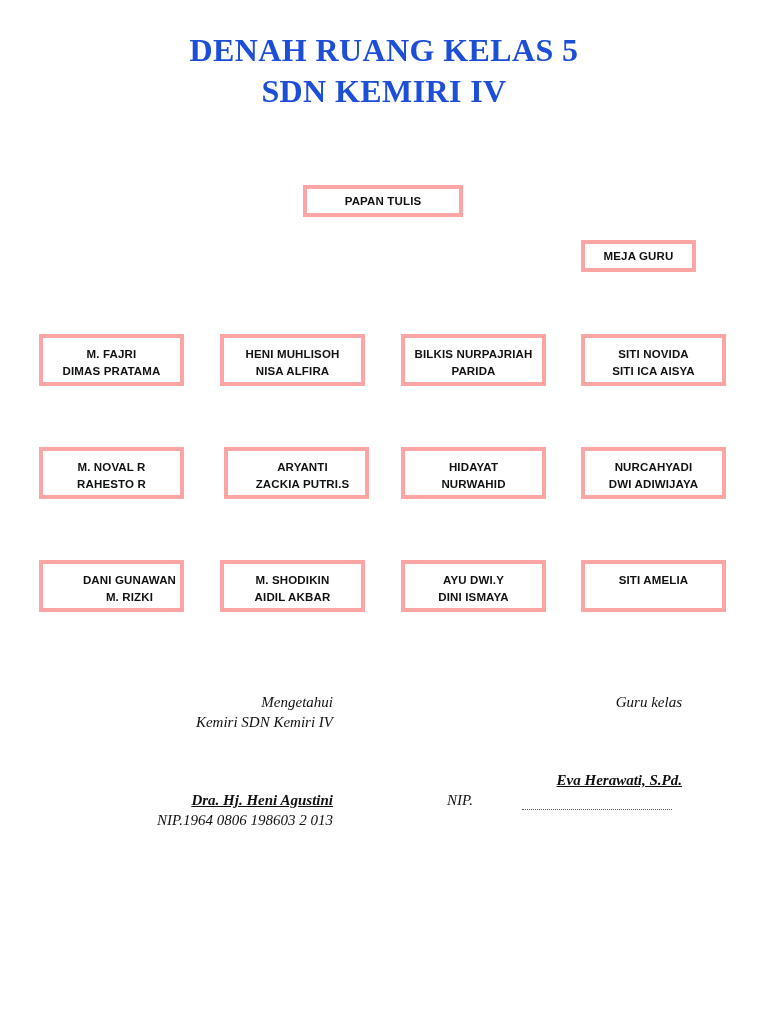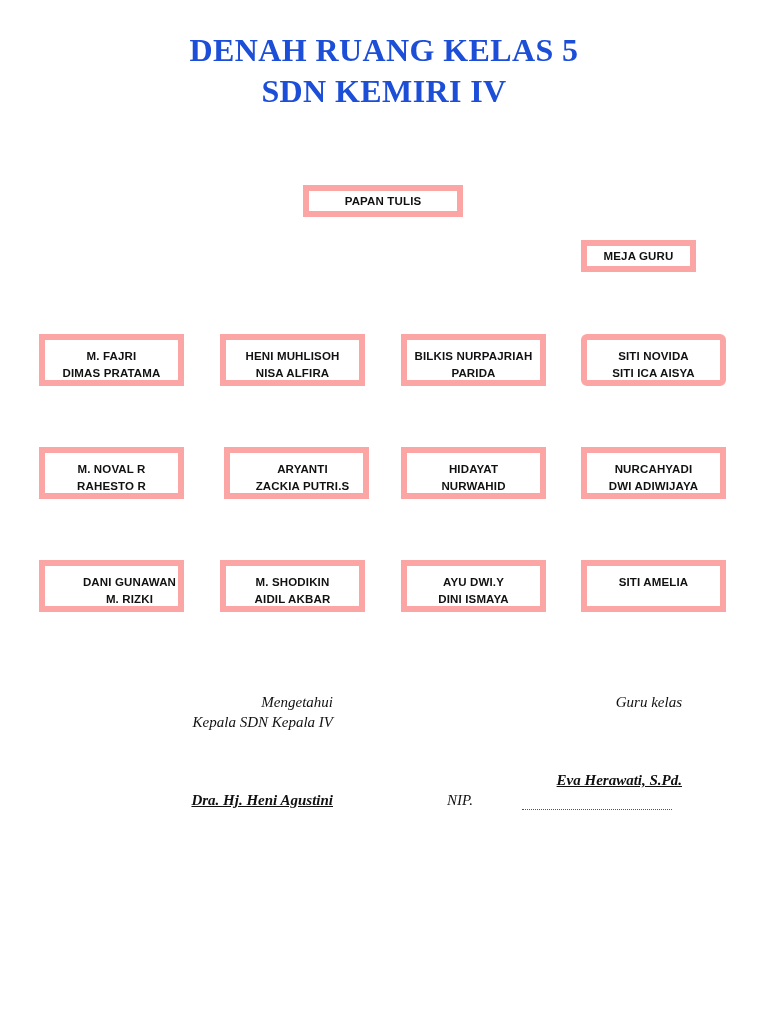--- a/index.html
+++ b/index.html
@@ -29,21 +29,21 @@
     font-size: 32px;
     line-height: 41px;
     color: #1d4ed8;
     letter-spacing: 0.4px;
   }
 
   
   .blue-box {
     position: absolute;
     box-sizing: border-box;
-    border: 6px solid #fca5a5;
+    border: 4px solid #fca5a5;
     background: #ffffff;
     display: flex;
     flex-direction: column;
     align-items: center;
     color: #111111;
     font-weight: bold;
     font-size: 11.5px;
     letter-spacing: 0.15px;
   }
   .blue-box .line {
@@ -133,21 +133,21 @@
   <div class="line">DIMAS PRATAMA</div>
 </div>
 <div class="blue-box desk" style="left:220px; top:334px;">
   <div class="line">HENI MUHLISOH</div>
   <div class="line">NISA ALFIRA</div>
 </div>
 <div class="blue-box desk" style="left:401px; top:334px;">
   <div class="line">BILKIS NURPAJRIAH</div>
   <div class="line">PARIDA</div>
 </div>
-<div class="blue-box desk" style="left:581px; top:334px;border-radius:6px;">
+<div class="blue-box desk" style="left:581px; top:334px;">
   <div class="line">SITI NOVIDA</div>
   <div class="line">SITI ICA AISYA</div>
 </div>
 
 <div class="blue-box desk" style="left:39px;  top:447px;">
   <div class="line">M. NOVAL R</div>
   <div class="line">RAHESTO R</div>
 </div>
 <div class="blue-box desk" style="left:224px; top:447px;padding-left:12px;">
   <div class="line">ARYANTI</div>
@@ -174,23 +174,24 @@
   <div class="line">AYU DWI.Y</div>
   <div class="line">DINI ISMAYA</div>
 </div>
 <div class="blue-box desk" style="left:581px; top:560px;">
   <div class="line">SITI AMELIA</div>
   <div class="line"></div>
 </div>
 
 <div class="sig-col" id="sig-left">
   <div class="sig-role">Mengetahui</div>
-  <div class="sig-role">Kepala SDN Kepala IV</div>
+  <div class="sig-role">Kemiri SDN Kemiri IV</div>
   <div class="sig-name-wrap">
     <div><span class="sig-name">Dra. Hj. Heni Agustini</span></div>
+    <div class="sig-nip">NIP.1964 0806 198603 2 013</div>
   </div>
 </div>
 
 <div class="sig-col" id="sig-right">
   <div class="sig-role">Guru kelas</div>
   <div class="sig-role"></div>
   <div class="sig-name-wrap">
     <div><span class="sig-name">Eva Herawati, S.Pd.</span></div>
     <div class="nip-dotted">
       <span>NIP.</span>

